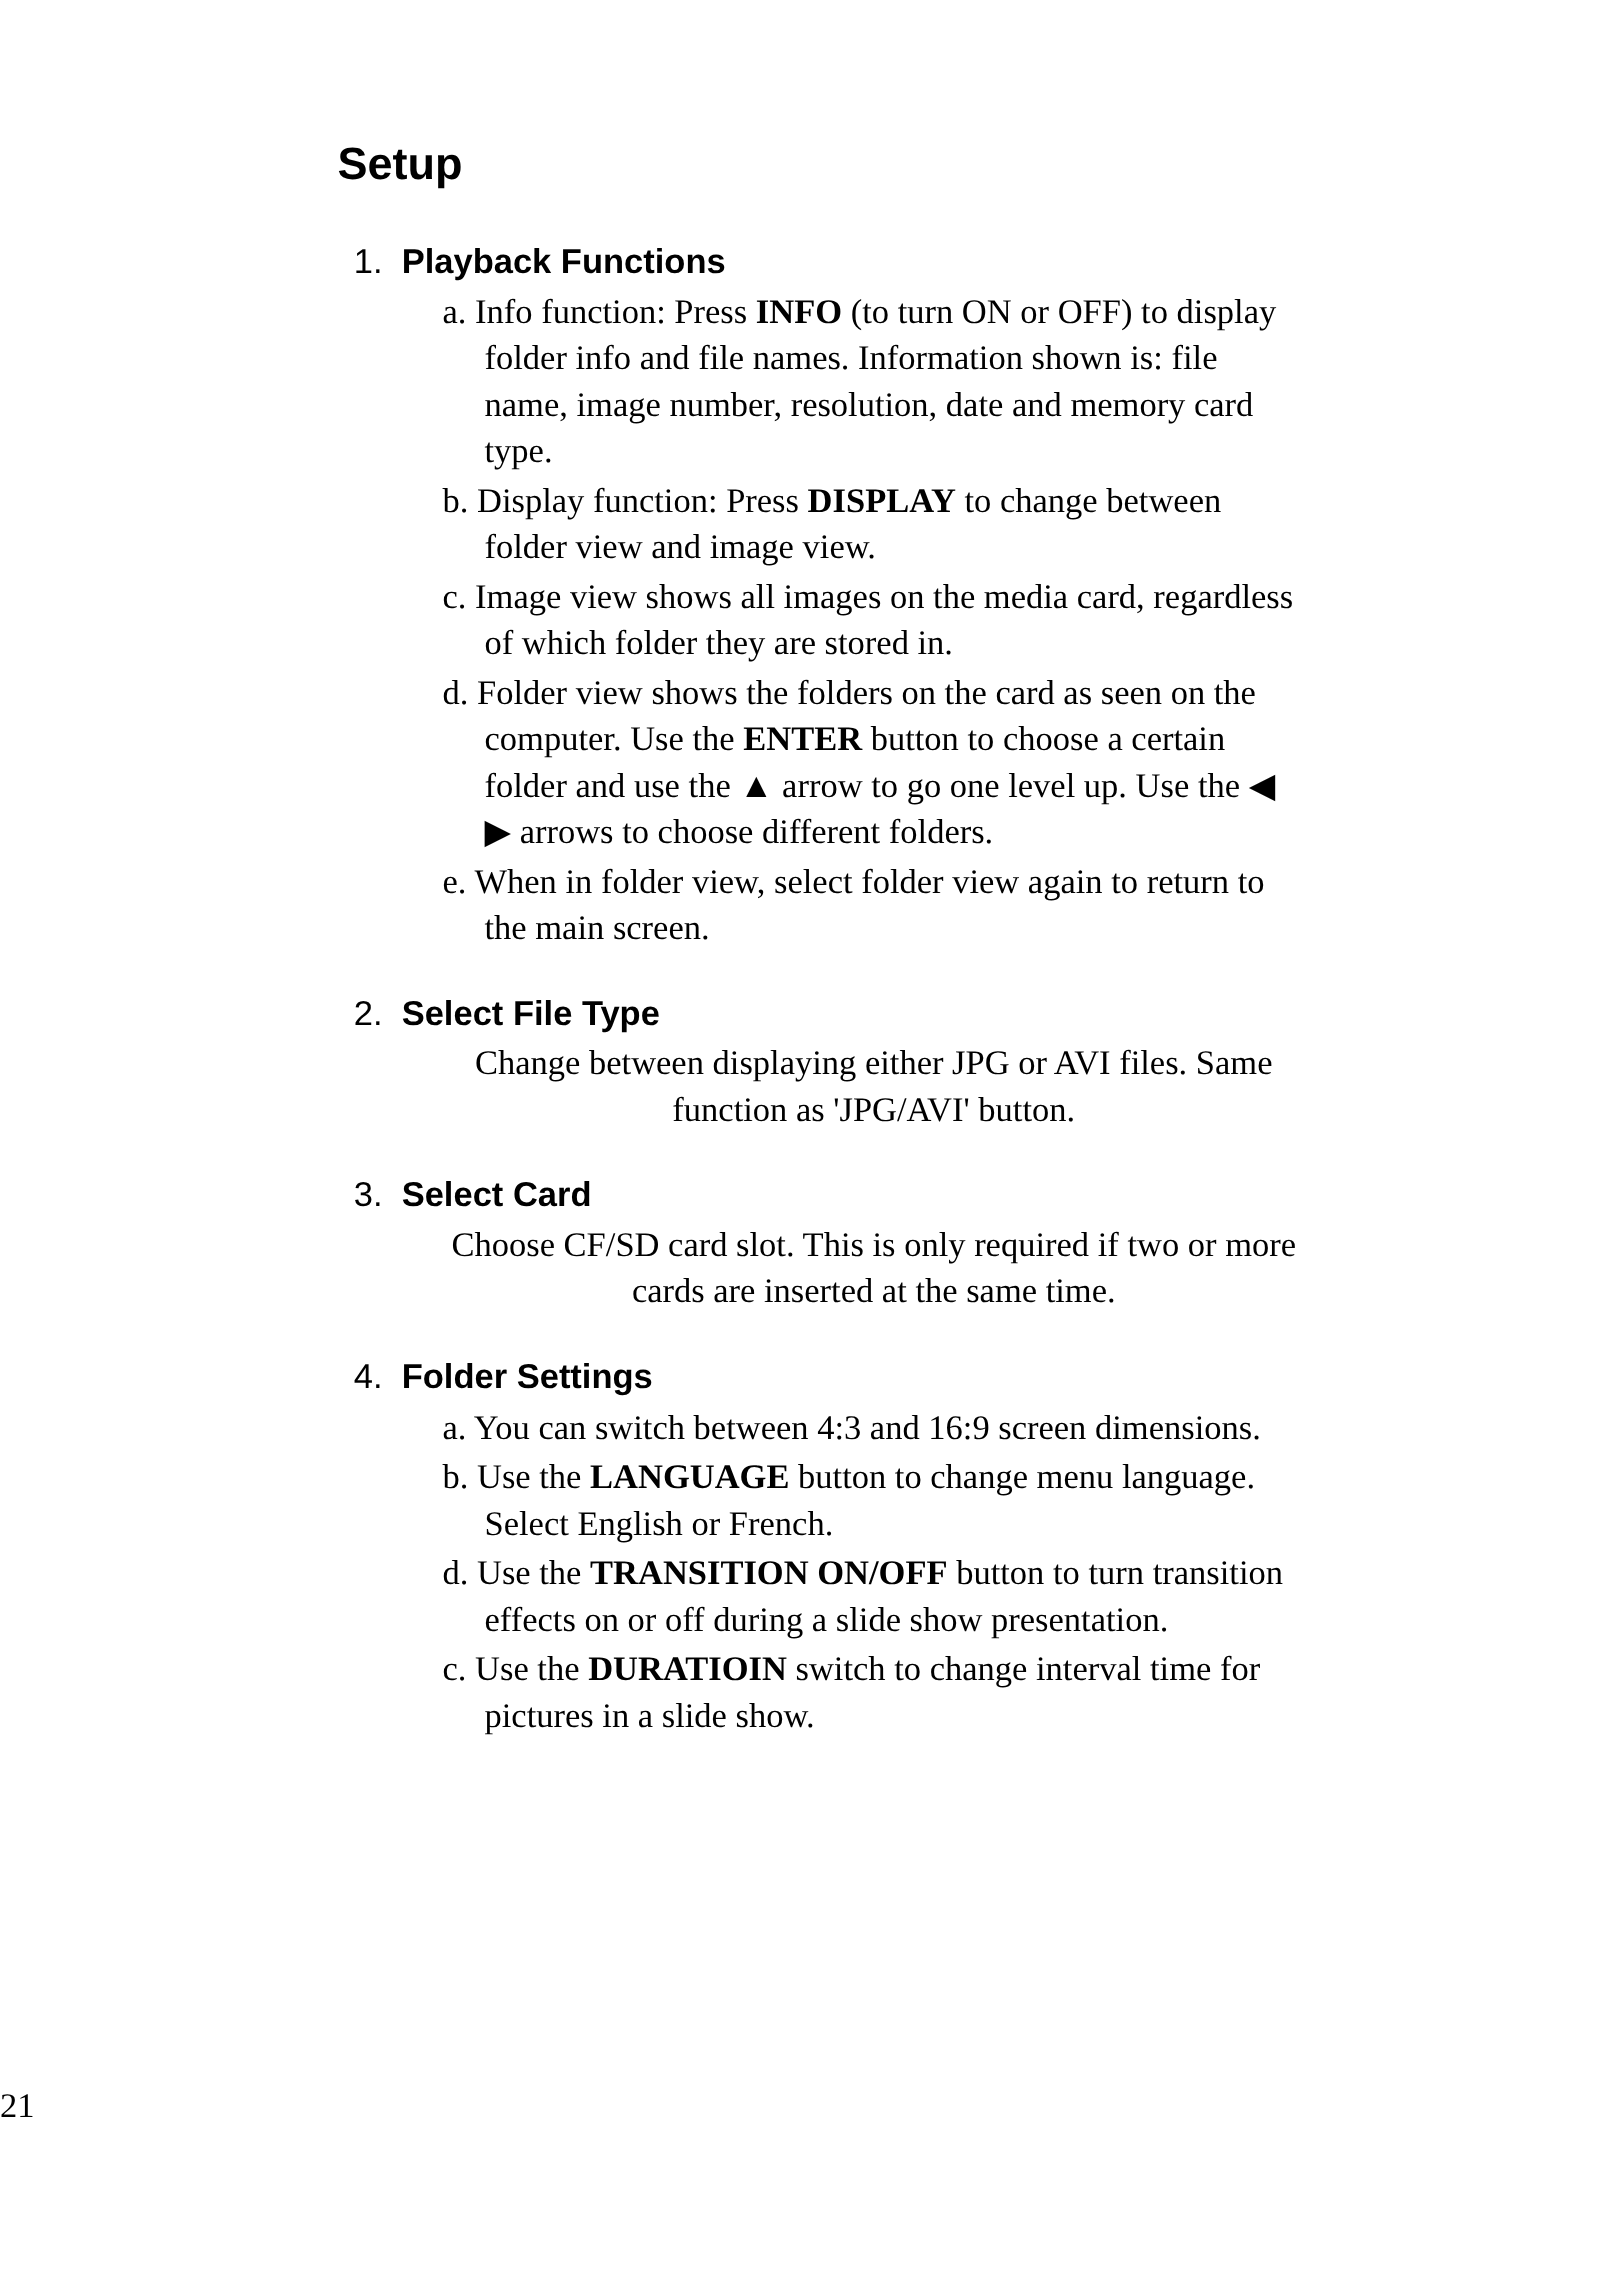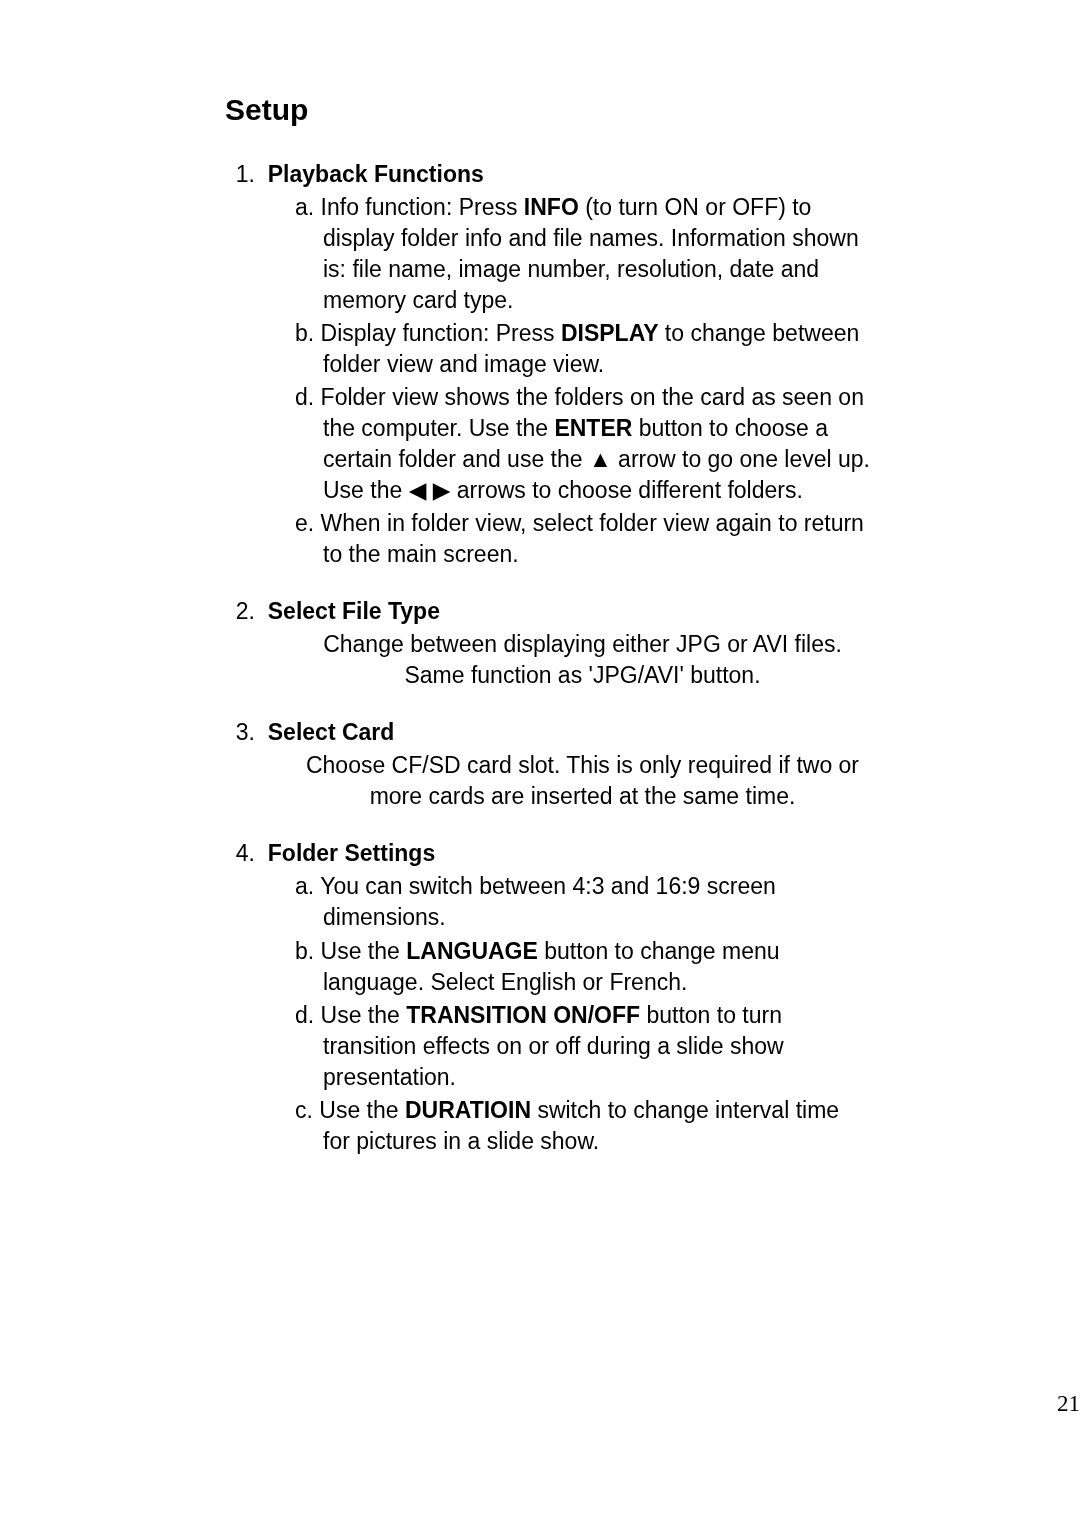--- a/index.html
+++ b/index.html
@@ -30,54 +30,56 @@
     display: inline-block;
     width: 30px;
     text-align: right;
   }
   .bold { font-weight: bold; }
   .head-line {
     margin: 0 0 2px 0;
   }
   .body-block {
     margin-left: 70px;
+    font-family: Liberation Serif, serif;
   }
   .sub {
     padding-left: 28px;
     text-indent: -28px;
     margin: 0 0 2px 0;
   }
   .para {
     margin: 0;
     text-align: center;
   }
   .page-num {
     position: absolute;
     bottom: 110px;
     left: 0;
     width: 100%;
-    text-align: right;
+    text-align: left;
     font-family: "Times New Roman", Times, serif;
     font-size: 23px;
   }
 </style>
 </head>
 <body>
 
 <div class="page">
 
   <h1 class="setup">Setup</h1>
 
   <div class="item">
     <p class="head-line">
       <span class="num">1.</span>&nbsp;&nbsp;<span class="bold">Playback Functions</span>
     </p>
     <div class="body-block">
       <p class="sub"><span>a.</span> <span>Info function: Press </span><span class="bold">INFO</span><span> (to turn ON or OFF) to display folder info and file names. Information shown is: file name, image number, resolution, date and memory card type.</span></p>
       <p class="sub"><span>b.</span> <span>Display function: Press </span><span class="bold">DISPLAY</span><span> to change between folder view and image view.</span></p>
+      <p class="sub"><span>c.</span> <span>Image view shows all images on the media card, regardless of which folder they are stored in.</span></p>
       <p class="sub"><span>d.</span> <span>Folder view shows the folders on the card as seen on the computer. Use the </span><span class="bold">ENTER</span><span> button to choose a certain folder and use the ▲ arrow to go one level up. Use the ◀ ▶ arrows to choose different folders.</span></p>
       <p class="sub"><span>e.</span> <span>When in folder view, select folder view again to return to the main screen.</span></p>
     </div>
   </div>
 
   <div class="item">
     <p class="head-line">
       <span class="num">2.</span>&nbsp;&nbsp;<span class="bold">Select File Type</span>
     </p>
     <div class="body-block">

